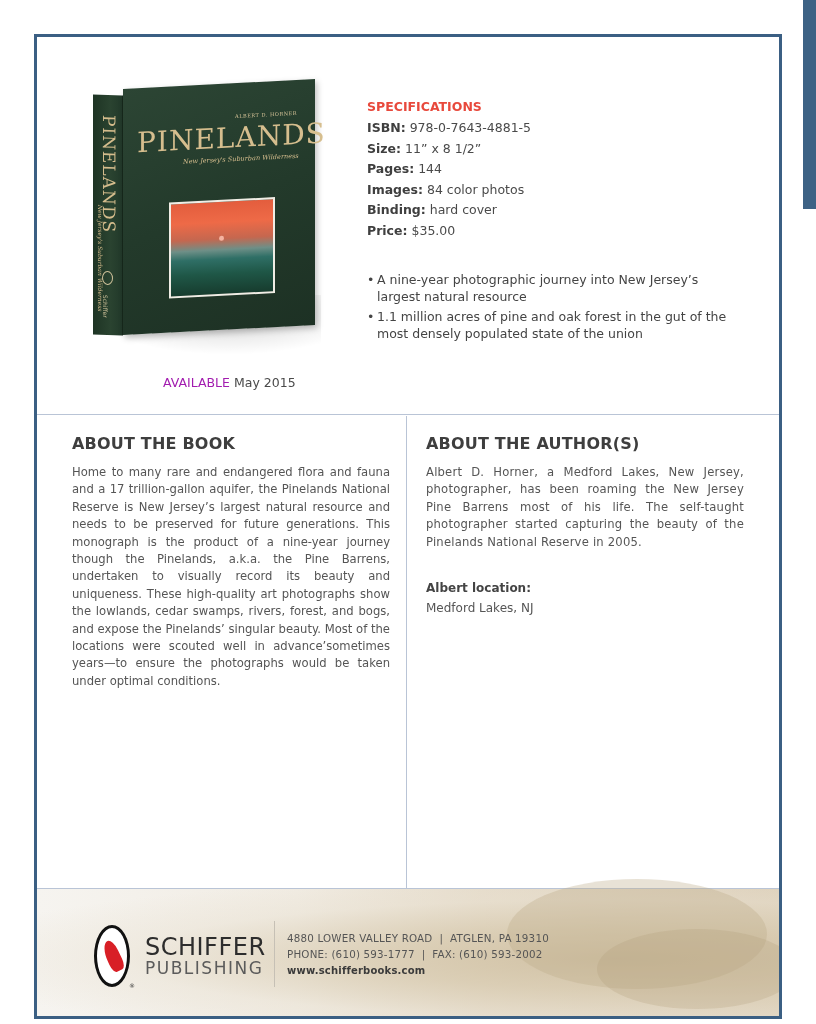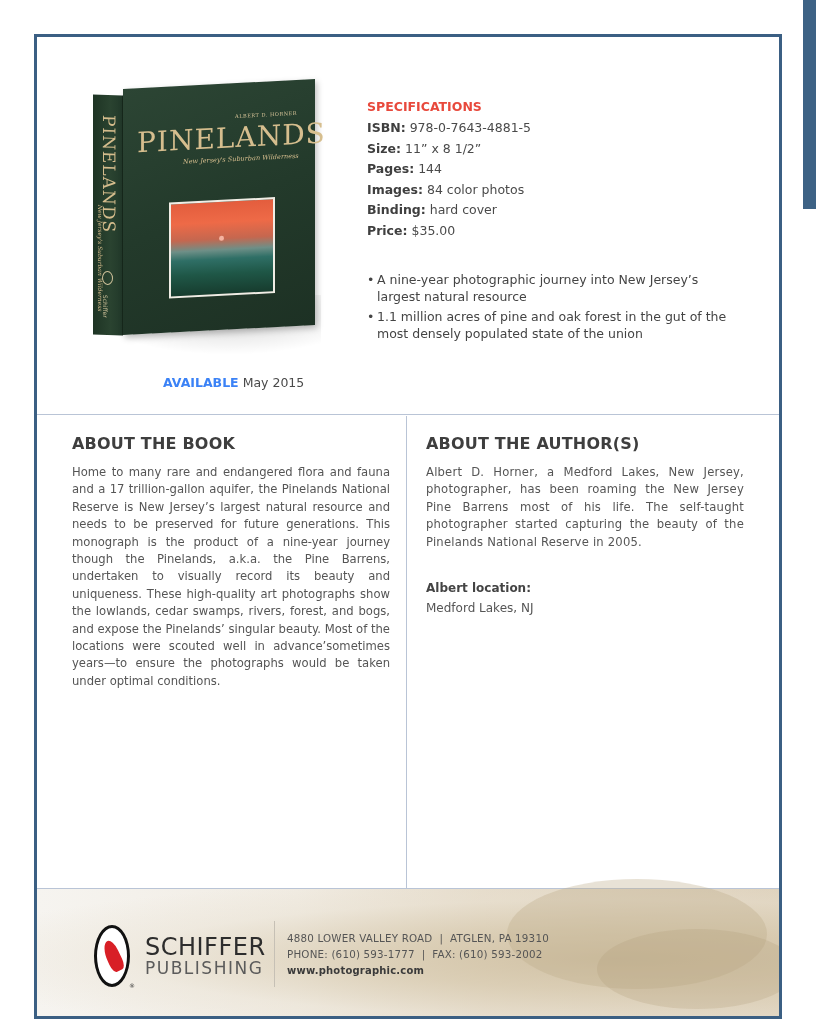--- a/index.html
+++ b/index.html
@@ -33,21 +33,21 @@
                   transform: skewY(-3deg); transform-origin: left top; box-shadow: 2px 3px 6px rgba(0,0,0,0.25); }
     .cover-author { position: absolute; right: 18px; top: 30px; font-family: "DejaVu Serif", serif; font-size: 5px; color: #d8c599; letter-spacing: 0.5px; }
     .cover-title { position: absolute; left: 14px; top: 38px; font-family: "DejaVu Serif", "Liberation Serif", serif;
                    font-size: 28px; letter-spacing: 1px; color: #d6be8e; }
     .cover-subtitle { position: absolute; left: 60px; top: 72px; font-family: "DejaVu Serif", serif; font-style: italic; font-size: 6.5px; color: #d6be8e; }
     .cover-photo { position: absolute; left: 46px; top: 116px; width: 106px; height: 96px; border: 2px solid #f0ede5;
                    background: linear-gradient(180deg, #e35d3d 0%, #ee6a47 22%, #c5674f 40%, #6e8f87 52%, #2f6f66 62%, #1f5747 78%, #173c2e 100%); }
     .cover-photo::after { content: ""; position: absolute; left: 48px; top: 34px; width: 5px; height: 5px; border-radius: 50%; background: #f5b3a0; }
 
     .available { position: absolute; left: 126px; top: 338px; font-size: 12.5px; color: #4a4a4a; }
-    .available .label { color: #3b82f6; font-weight: bold; }
+    .available .label { color: #a21caf; font-weight: normal; }
 
     .specs { position: absolute; left: 330px; top: 62px; width: 360px; }
     .specs h3 { font-size: 12.5px; font-weight: bold; color: #e8493c; margin-bottom: 4px; }
     .spec-row { font-size: 12.5px; line-height: 20.6px; color: #4a4a4a; }
     .spec-row .k { font-weight: bold; color: #3f3f3f; }
 
     .bullets { position: absolute; left: 330px; top: 234px; width: 360px; list-style: none; }
     .bullets li { font-size: 12.5px; line-height: 17px; color: #444; padding-left: 10px; text-indent: -10px; margin-bottom: 3px; }
     .bullets li .dot { display: inline-block; width: 10px; text-indent: 0; }
 
@@ -146,16 +146,16 @@
     <div class="logo-oval">
       <div class="logo-quill"></div>
     </div>
     <span class="logo-reg">®</span>
     <div class="brand-1">SCHIFFER</div>
     <div class="brand-2">PUBLISHING</div>
     <div class="brand-div"></div>
     <div class="addr">
       <div style="white-space:pre">4880 LOWER VALLEY ROAD  |  ATGLEN, PA 19310</div>
       <div style="white-space:pre">PHONE: (610) 593-1777  |  FAX: (610) 593-2002</div>
-      <div class="web">www.photographic.com</div>
+      <div class="web">www.schifferbooks.com</div>
     </div>
   </footer>
 </div>
 
 </body></html>

